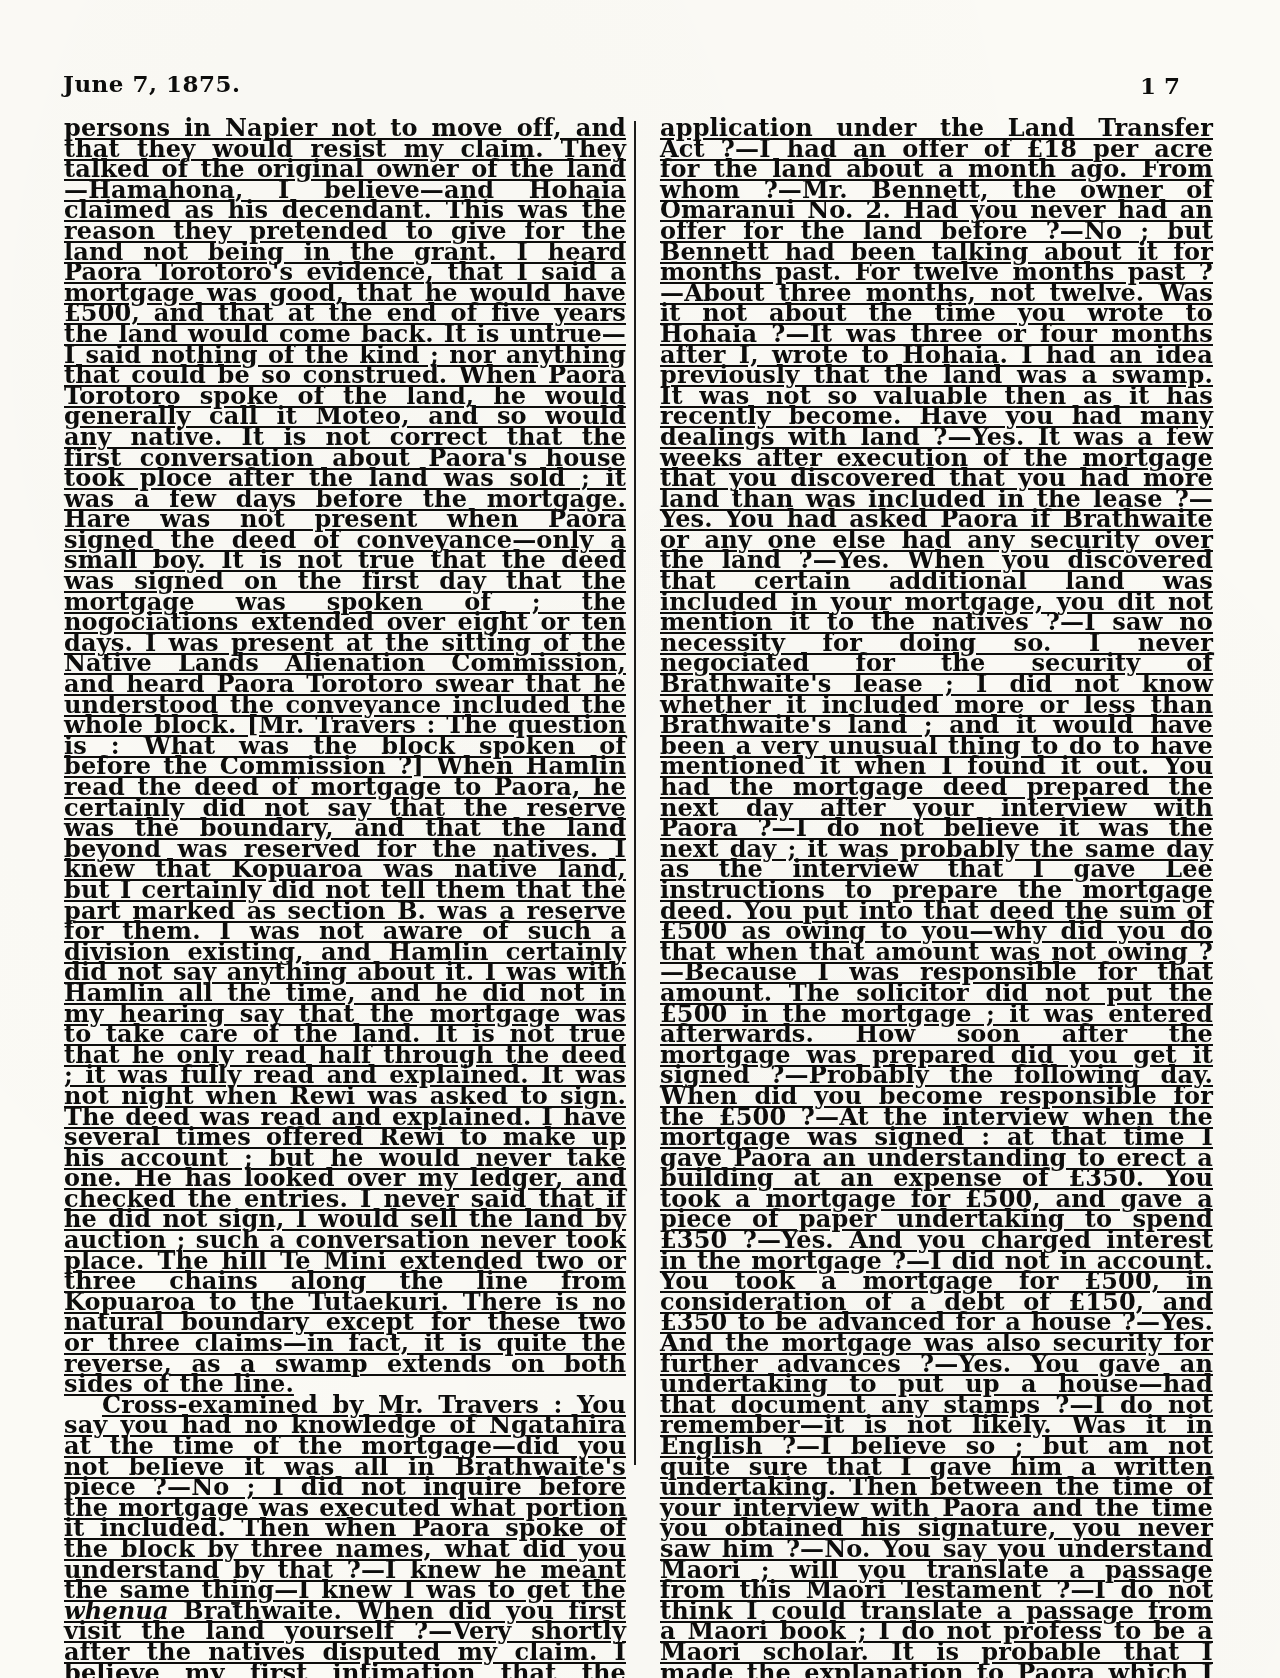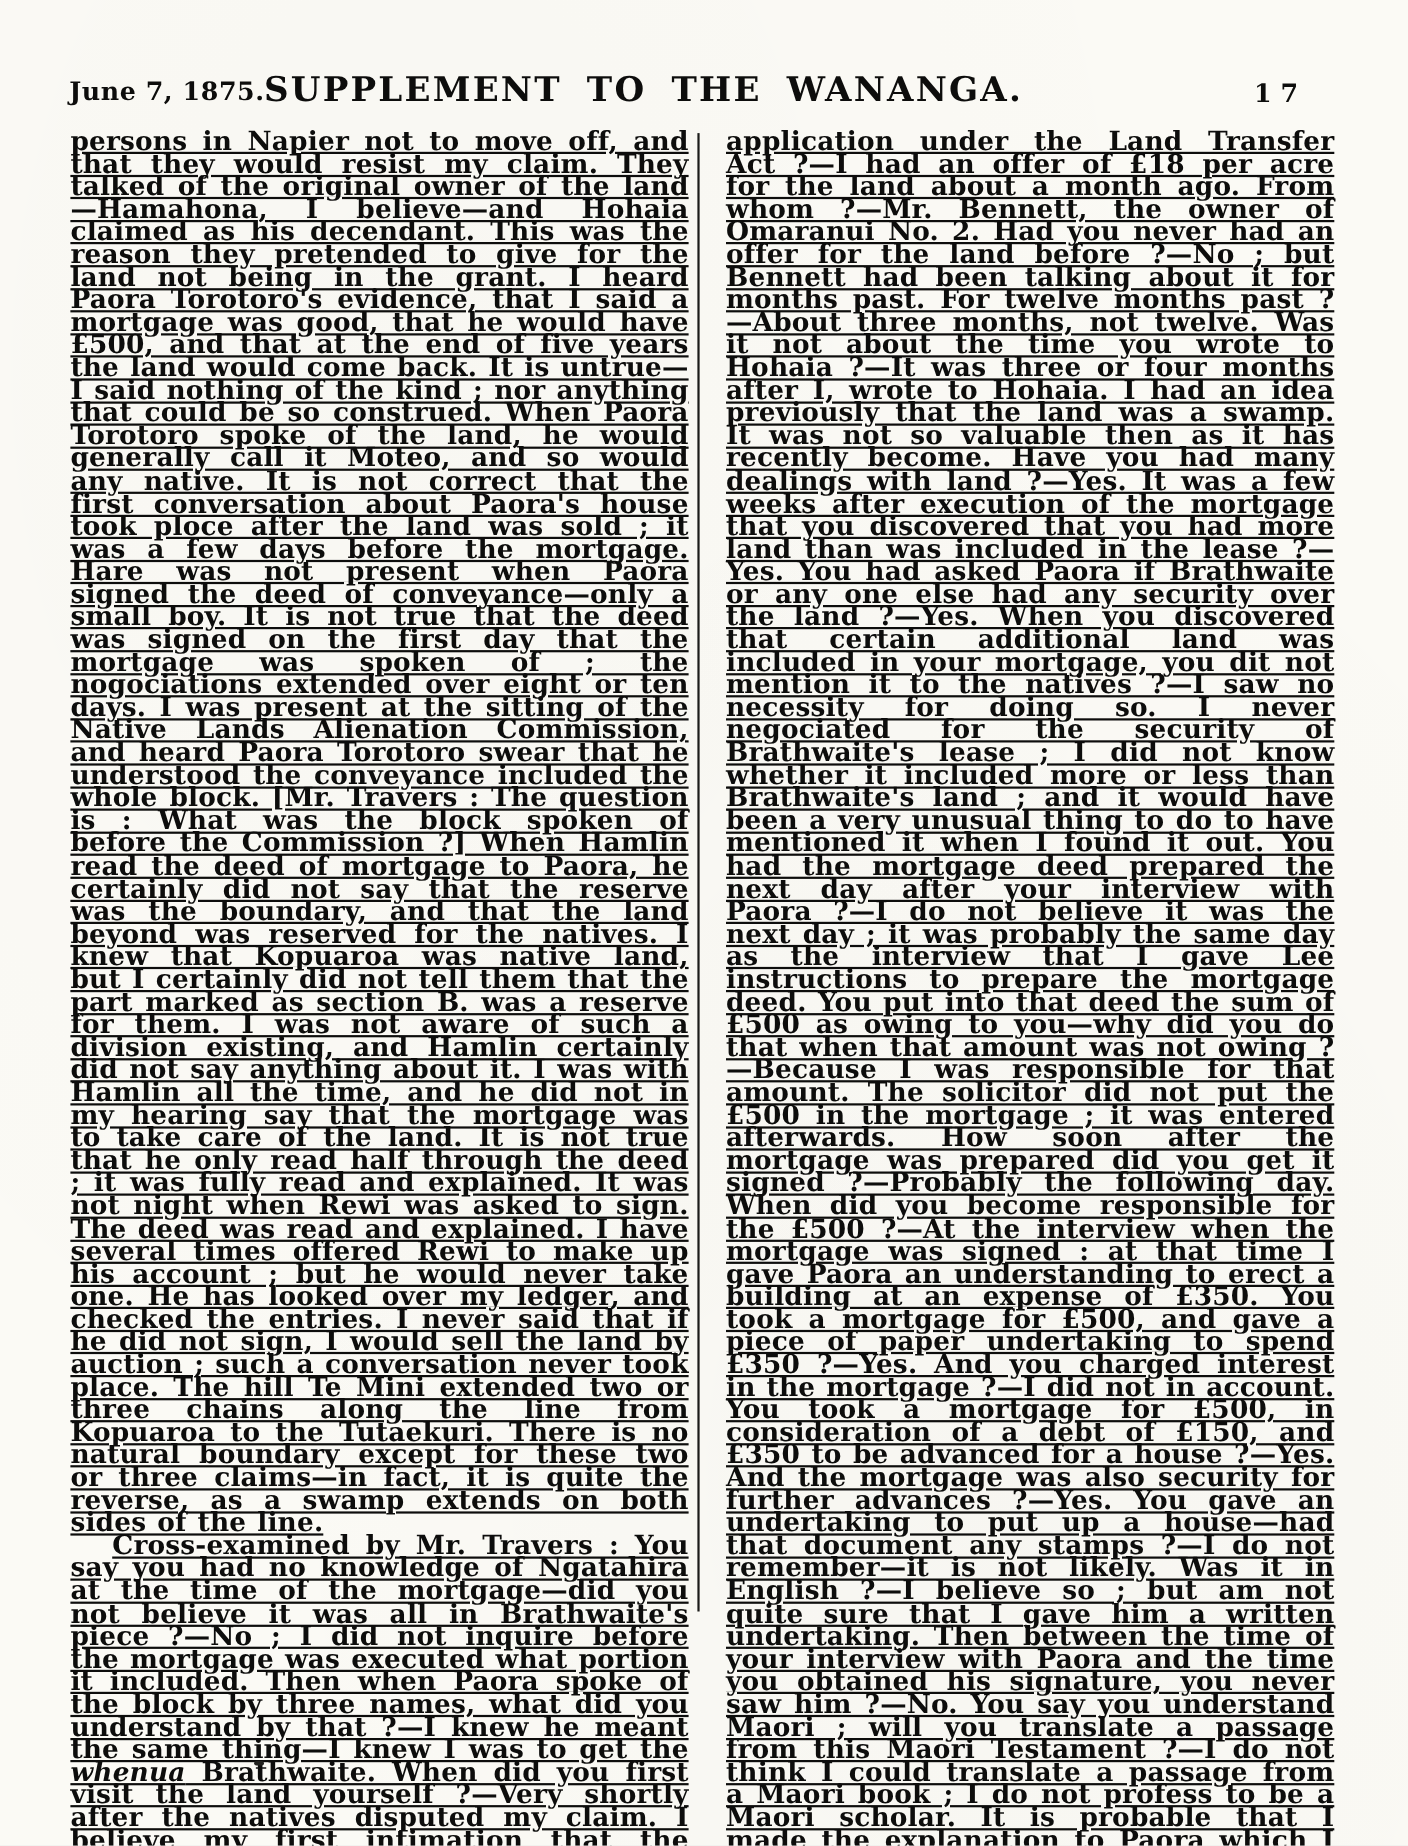--- a/index.html
+++ b/index.html
@@ -87,21 +87,20 @@
     background: #22221f;
   }
 </style>
 </head>
 <body>
 
 <div class="page">
 
   <div class="masthead-date">June 7, 1875.</div>
 
-  <h1 class="masthead-title">SUPPLEMENT TO THE WANANGA.</h1>
 
   <div class="masthead-pagenum">17</div>
 
   <section class="column column-left">
     <p>persons in Napier not to move off, and that they would resist my claim. They talked of the original owner of the land—Hamahona, I believe—and Hohaia claimed as his decendant. This was the reason they pretended to give for the land not being in the grant. I heard Paora Torotoro's evidence, that I said a mortgage was good, that he would have £500, and that at the end of five years the land would come back. It is untrue—I said nothing of the kind ; nor anything that could be so construed. When Paora Torotoro spoke of the land, he would generally call it Moteo, and so would any native. It is not correct that the first conversation about Paora's house took ploce after the land was sold ; it was a few days before the mortgage. Hare was not present when Paora signed the deed of conveyance—only a small boy. It is not true that the deed was signed on the first day that the mortgage was spoken of ; the nogociations extended over eight or ten days. I was present at the sitting of the Native Lands Alienation Commission, and heard Paora Torotoro swear that he understood the conveyance included the whole block. [Mr. Travers : The question is : What was the block spoken of before the Commission ?] When Hamlin read the deed of mortgage to Paora, he certainly did not say that the reserve was the boundary, and that the land beyond was reserved for the natives. I knew that Kopuaroa was native land, but I certainly did not tell them that the part marked as section B. was a reserve for them. I was not aware of such a division existing, and Hamlin certainly did not say anything about it. I was with Hamlin all the time, and he did not in my hearing say that the mortgage was to take care of the land. It is not true that he only read half through the deed ; it was fully read and explained. It was not night when Rewi was asked to sign. The deed was read and explained. I have several times offered Rewi to make up his account ; but he would never take one. He has looked over my ledger, and checked the entries. I never said that if he did not sign, I would sell the land by auction ; such a conversation never took place. The hill Te Mini extended two or three chains along the line from Kopuaroa to the Tutaekuri. There is no natural boundary except for these two or three claims—in fact, it is quite the reverse, as a swamp extends on both sides of the line.</p>
     <p class="indented">Cross-examined by Mr. Travers : You say you had no knowledge of Ngatahira at the time of the mortgage—did you not believe it was all in Brathwaite's piece ?—No ; I did not inquire before the mortgage was executed what portion it included. Then when Paora spoke of the block by three names, what did you understand by that ?—I knew he meant the same thing—I knew I was to get the <i>whenua</i> Brathwaite. When did you first visit the land yourself ?—Very shortly after the natives disputed my claim. I believe my first intimation that the crown grant included a separate piece was when I saw the deeds in the Registry Office. How was it that you never took steps to assert your claim till you wrote to Hohaia ?—The possession passed under the mortgage. I have twenty or thirty sections lying about the country under somewhat similar conditions, and some of them I have never seen. Did you not have an offer for the land about twelve months before your</p>
   </section>
 
   <div class="column-divider"></div>
 

